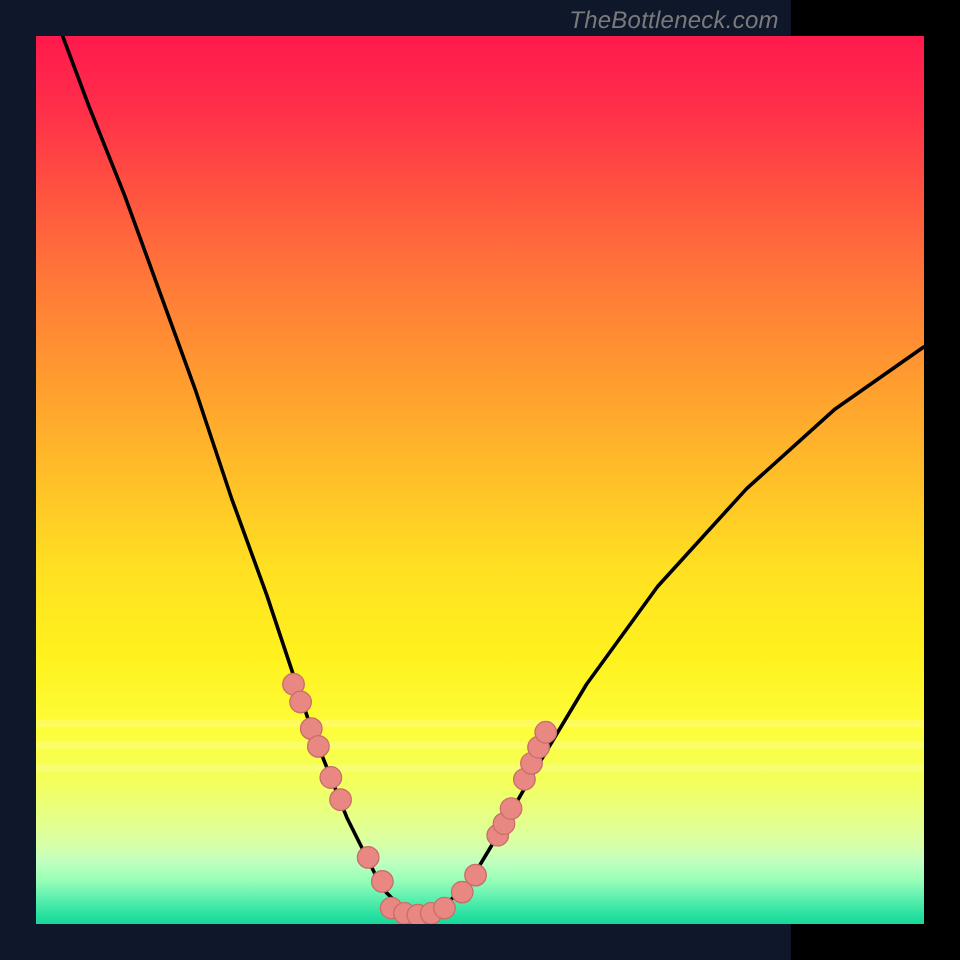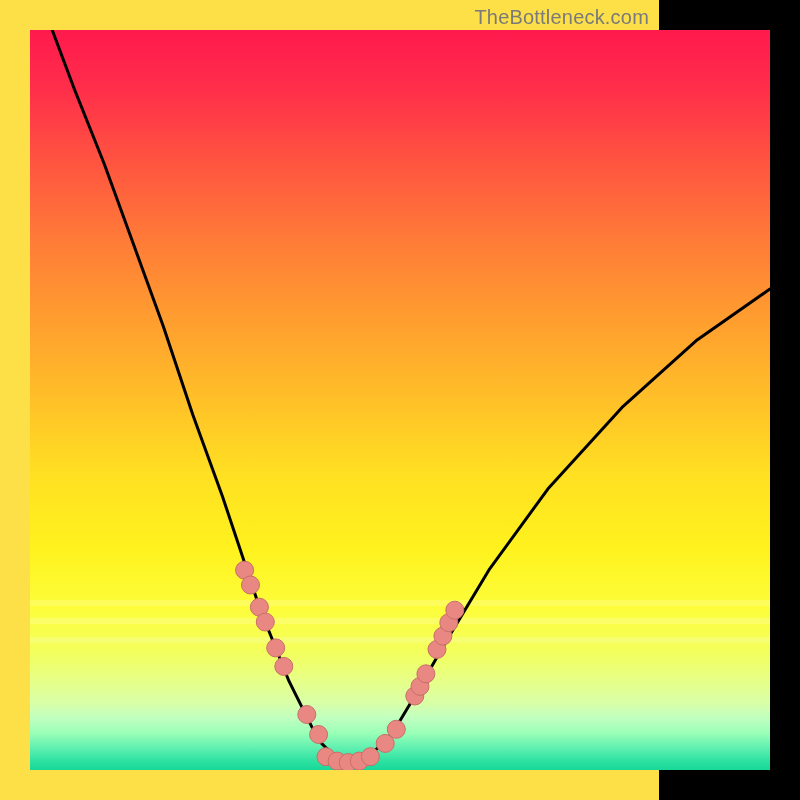--- a/index.html
+++ b/index.html
@@ -8,21 +8,22 @@
     width: 800px;
     height: 800px;
     overflow: hidden;
     background: #000;
     font-family: Arial, Helvetica, sans-serif;
   }
   .outer {
     position: relative;
     width: 659px;
     height: 800px;
-    background: #fde047;
+    background: #0f172a;
+    font-style: italic;
   }
   .plot {
     position: absolute;
     left: 30px;
     top: 30px;
     width: 740px;
     height: 740px;
     overflow: hidden;
   }
   .gradient {

